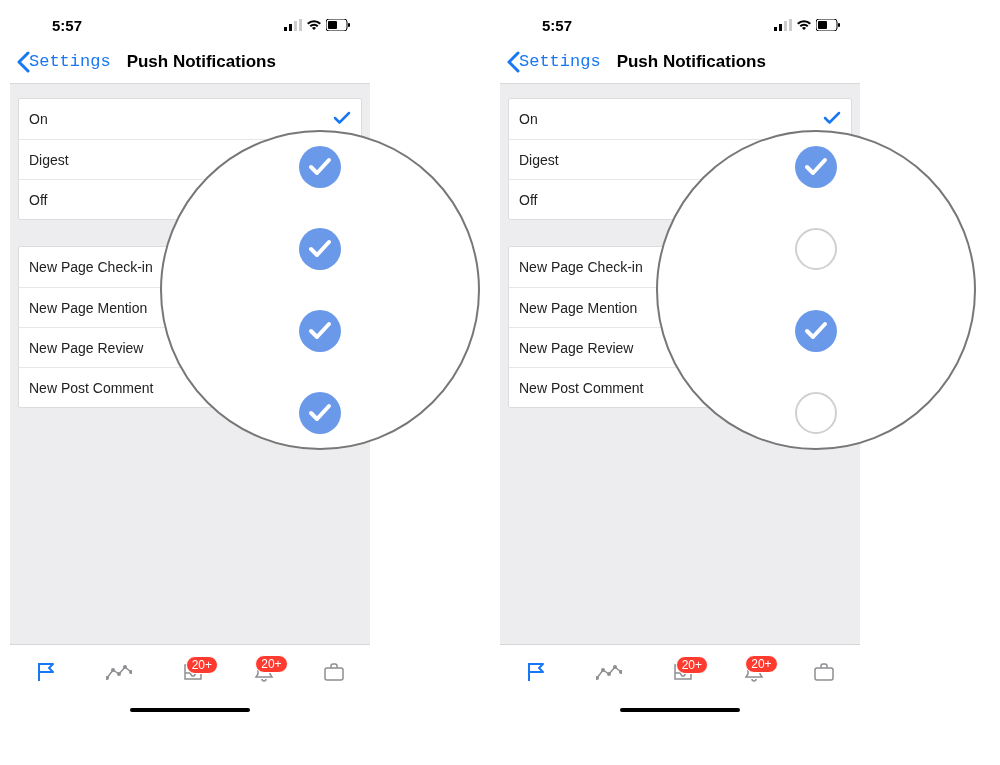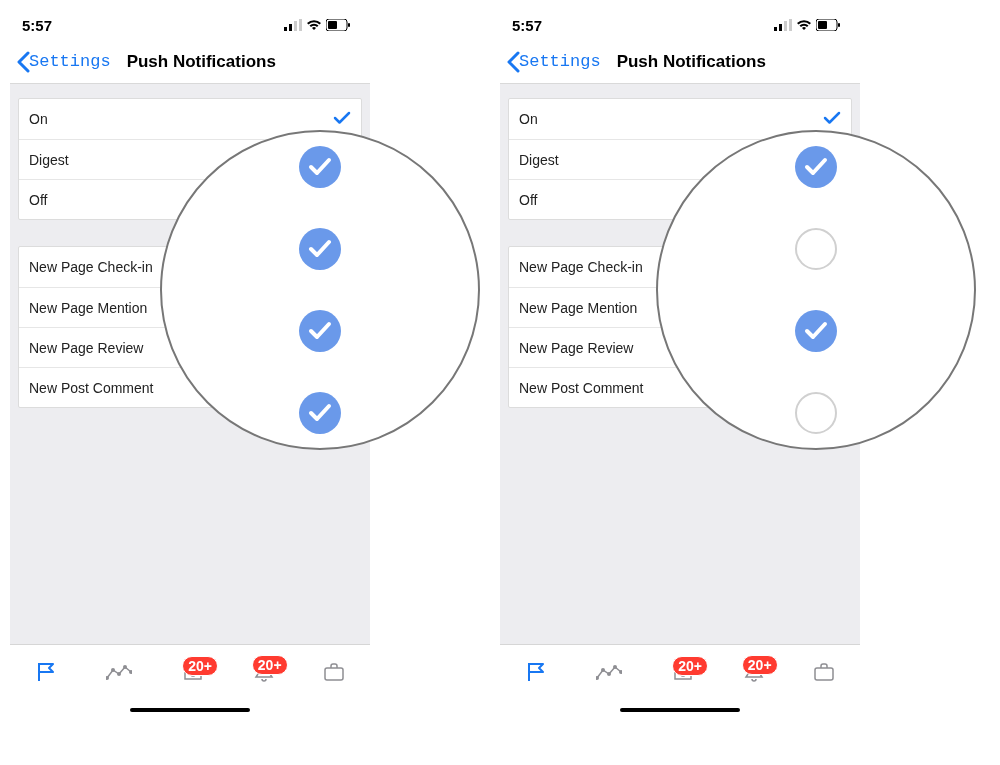--- a/index.html
+++ b/index.html
@@ -23,21 +23,21 @@
   }
   .status-bar {
     height: 30px;
     display: flex;
     justify-content: space-between;
     align-items: center;
     padding: 0 12px;
     font-size: 15px;
     font-weight: 600;
   }
-  .status-time { }
+  .status-time { margin-left: 30px; }
   .status-right { display:flex; align-items:center; gap:4px; margin-right:8px; }
   .nav-bar {
     height: 44px;
     display: flex;
     align-items: center;
     padding: 0 6px;
     border-bottom: 1px solid #d9d9d9;
   }
   .back {
     display: flex;
@@ -86,22 +86,22 @@
     align-items: center;
     background:#fff;
   }
   .tab { position: relative; color:#8e8e93; }
   .tab.active { color:#1877f2; }
   .badge {
     position: absolute;
     top: -6px; right: -14px;
     background:#ff3b30;
     color:#fff;
-    font-size: 14px;
-    font-weight:700;
+    font-size: 12px;
+    font-weight:400;
     border-radius: 10px;
     padding: 1px 5px;
     border:1.5px solid #fff;
   }
   .home-indicator {
     width: 120px;
     height: 4px;
     background:#000;
     border-radius: 3px;
     margin: 6px auto 0;

